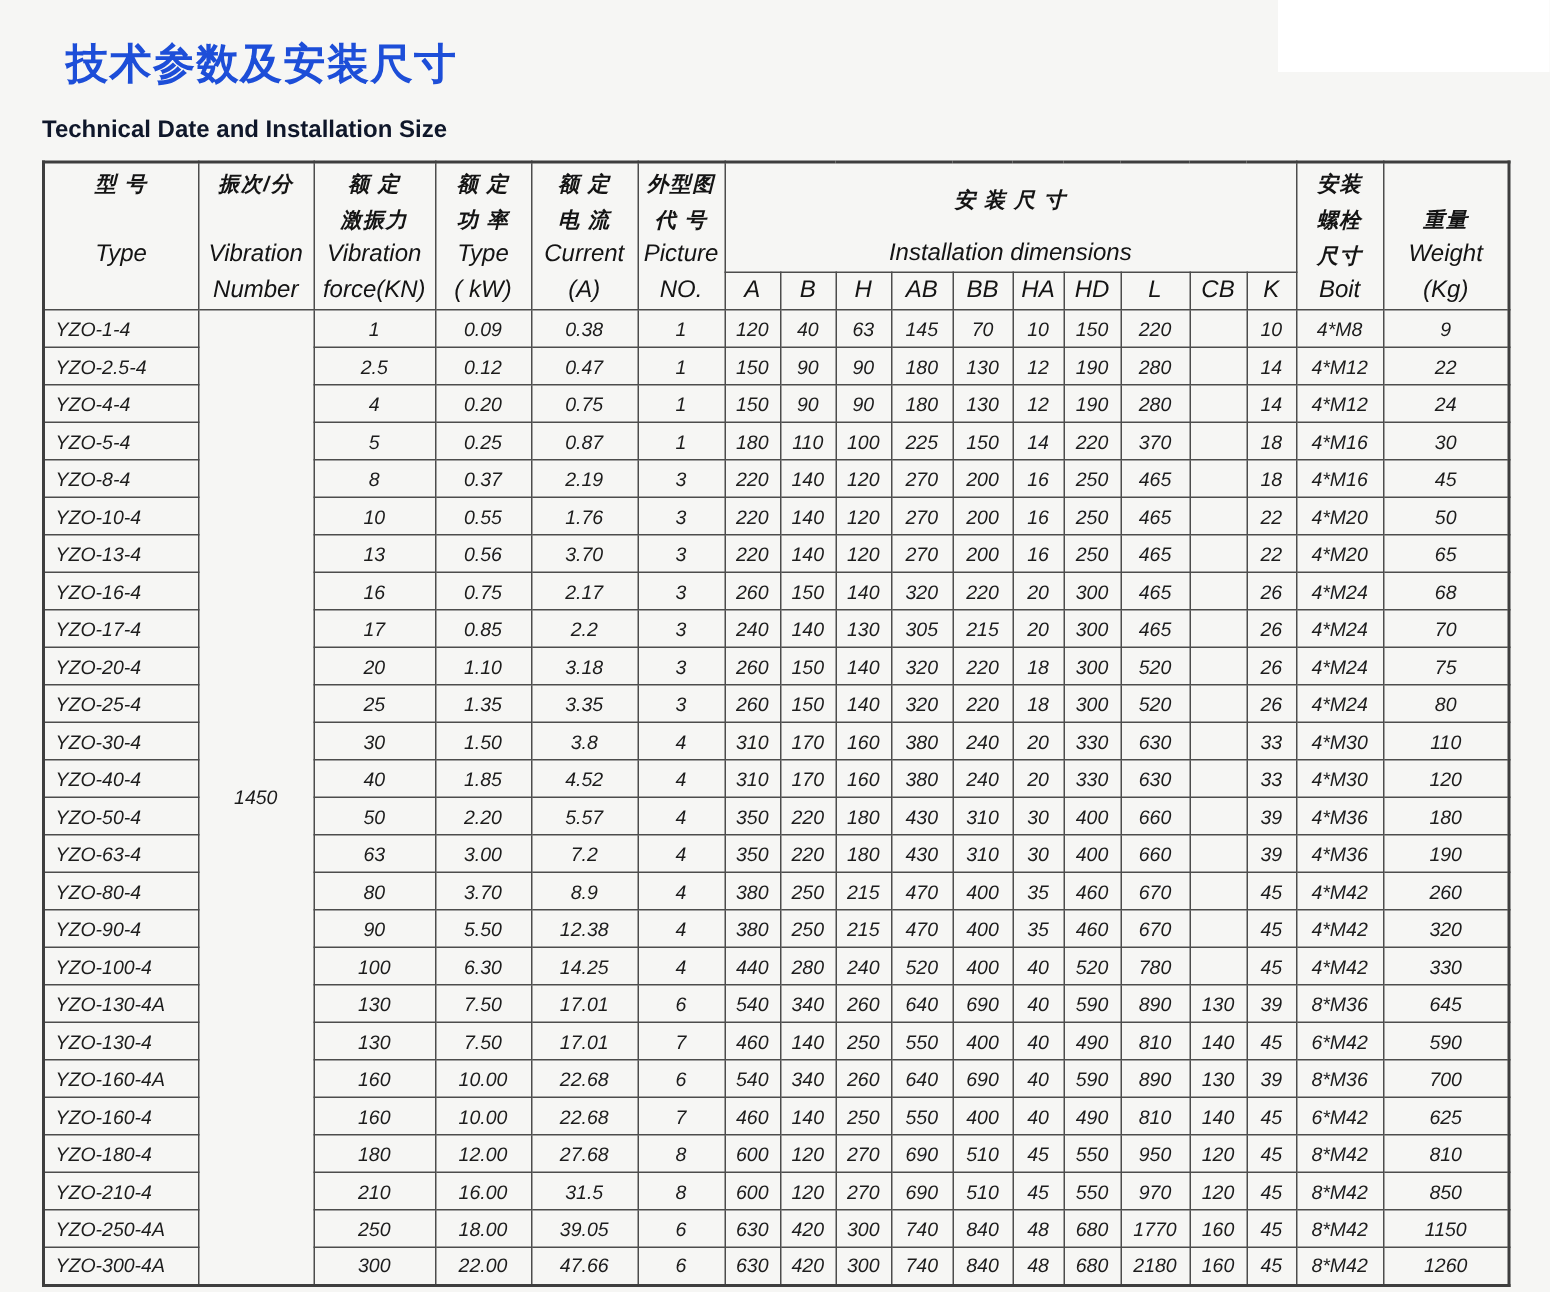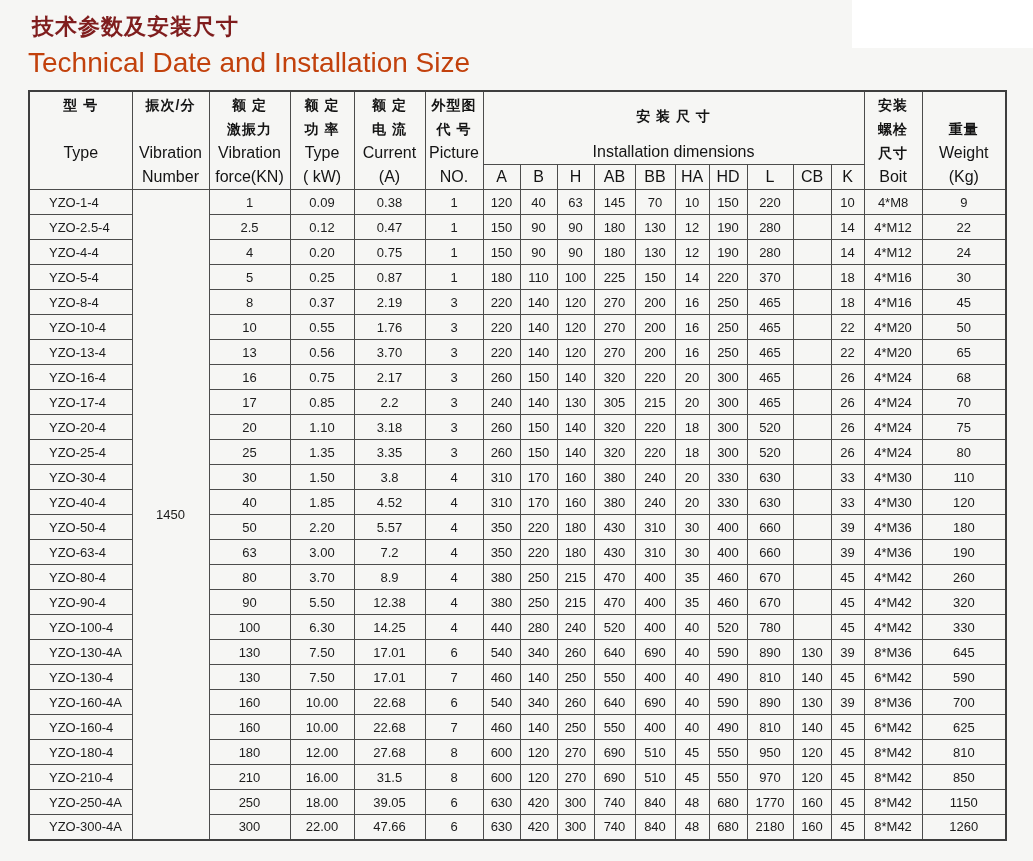--- a/index.html
+++ b/index.html
@@ -12,41 +12,42 @@
     position: relative;
     overflow: hidden;
   }
   .white-patch {
     position: absolute; top: 0; right: 0;
     width: 181px; height: 48px;
     background: #ffffff;
   }
   .titles { padding: 8px 0 0 28px; position: relative; z-index: 1; }
   .title-zh {
-    margin: 4px; font-size: 22px; font-weight: bold;
-    letter-spacing: 1px; color: #7f1d1d;
+    margin: 16px; font-size: 28px; font-weight: bold;
+    letter-spacing: 1px; color: #1d4ed8;
   }
   .title-en {
-    margin: 5px 0 0 0; font-size: 28px; font-weight: 400; color: #c2410c;
+    margin: 5px 0 0 0; font-size: 16px; font-weight: 700; color: #0f172a;
   }
   table.spec {
     border-collapse: collapse; table-layout: fixed;
     margin: 11px 0 0 28px; width: 977px;
     border: 2px solid #3e3e3e;
+    font-style: italic;
   }
   .spec th, .spec td {
     border: 1px solid #4c4c4c;
     padding: 0; text-align: center; vertical-align: middle;
     font-weight: normal; overflow: hidden; white-space: nowrap;
   }
   .hl { height: 24px; line-height: 24px; font-size: 16px; }
   .hl2 { height: 48px; line-height: 48px; }
   .zh { font-size: 14px; font-weight: bold; letter-spacing: 1px; }
   .spec tbody td { height: 25px; font-size: 13px; color: #1c1c1c; }
-  td.type-cell { text-align: left; padding-left: 19px; }
+  td.type-cell { text-align: left; padding-left: 7px; }
   td.vib-cell { font-size: 14px; }
 </style>
 </head>
 <body>
 
 <div class="white-patch"></div>
 
 <div class="titles">
   <h1 class="title-zh">技术参数及安装尺寸</h1>
   <h2 class="title-en">Technical Date and Installation Size</h2>

